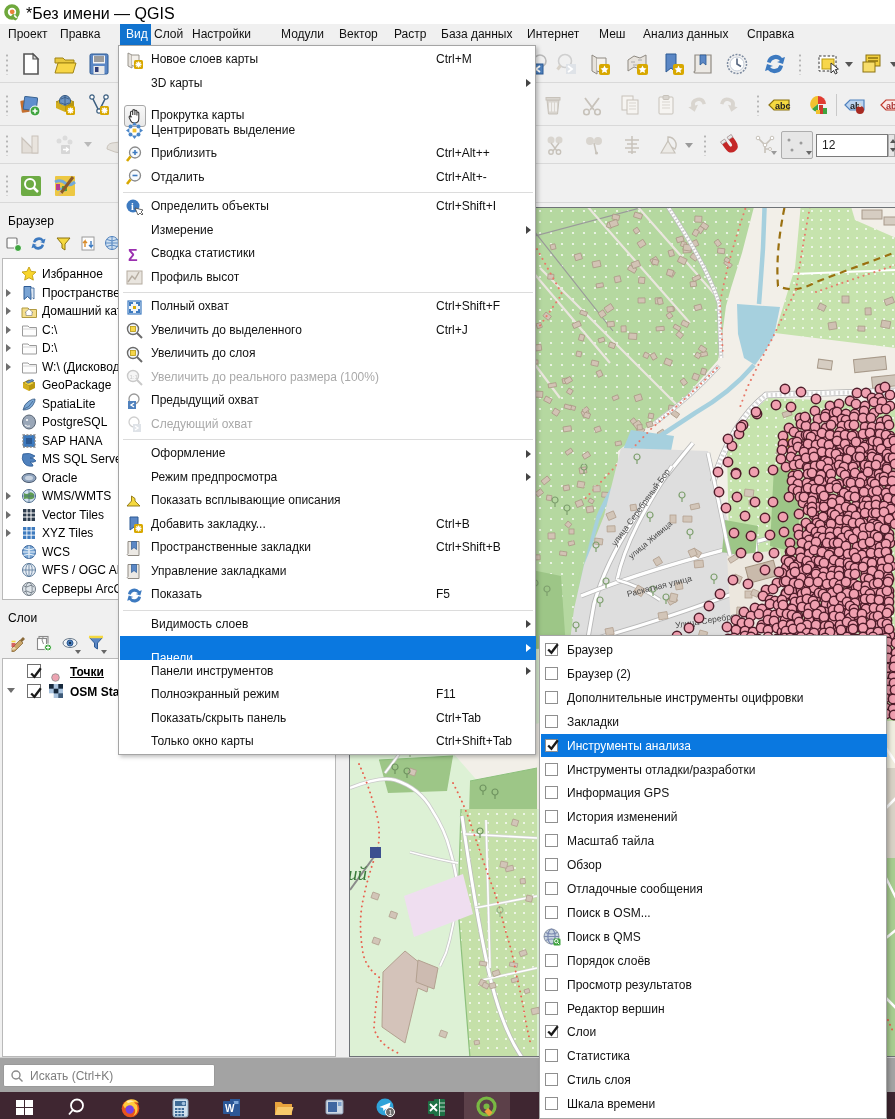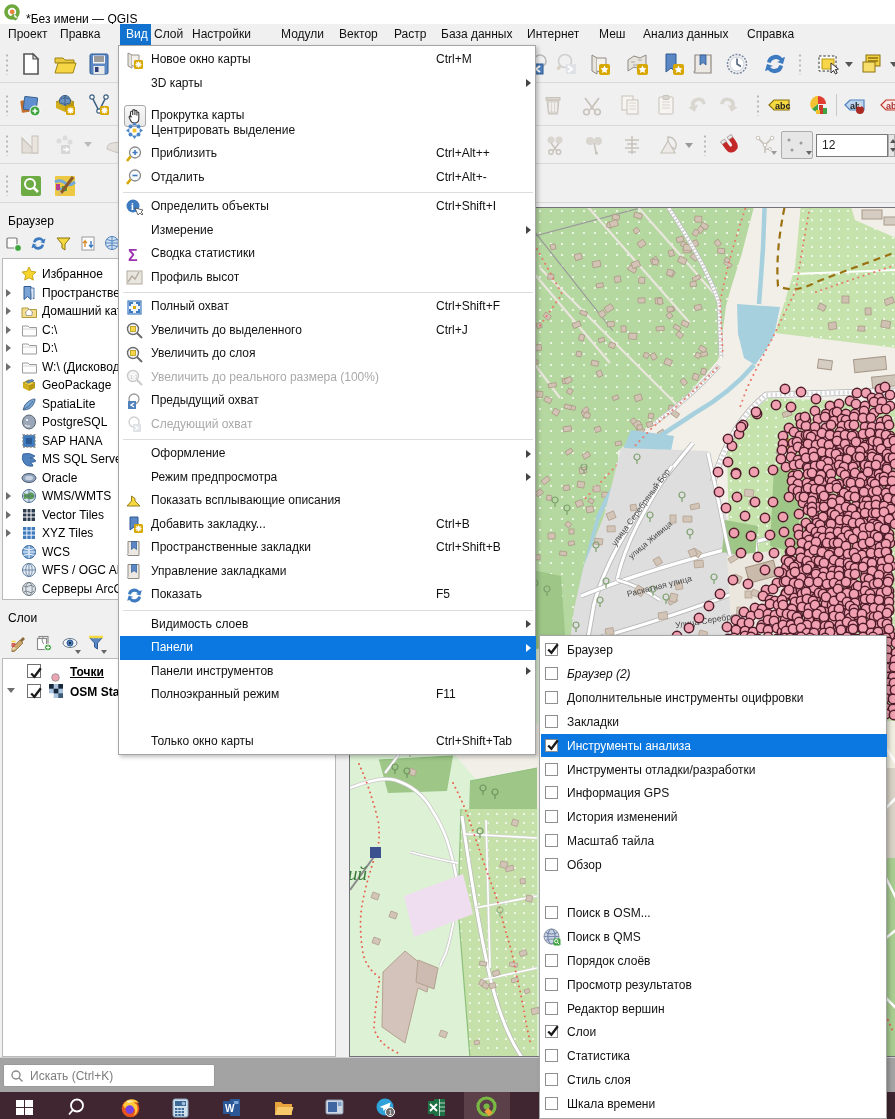--- a/index.html
+++ b/index.html
@@ -1,17 +1,17 @@
 <!DOCTYPE html>
 <html><head><meta charset="utf-8"><style>
 *{margin:0;padding:0;box-sizing:border-box;}
 html,body{width:895px;height:1119px;overflow:hidden;font-family:"Liberation Sans",sans-serif;background:#f0f0f0;}
 .abs{position:absolute;}
 #titlebar{left:0;top:0;width:895px;height:24px;background:#fff;}
-#titlebar .t{position:absolute;left:26px;top:12px;font-size:12px;color:#000;}
+#titlebar .t{position:absolute;left:26px;top:5px;font-size:16px;color:#000;}
 #menubar{left:0;top:24px;width:895px;height:21px;background:#f0f0f0;}
 .mi{position:absolute;top:0;height:21px;line-height:21px;font-size:12px;color:#111;}
 .mi.sel{color:#fff;}
 #tools{left:0;top:45px;width:895px;height:160px;background:#f0f0f0;}
 .trow{position:absolute;left:0;width:895px;border-bottom:1px solid #d9d9d9;}
 .handle{position:absolute;width:4px;height:22px;background-image:radial-gradient(circle,#b5b5b5 1px,transparent 1.2px);background-size:4px 5px;}
 .vsep{position:absolute;width:1px;background:#c9c9c9;}
 #dock{left:0;top:205px;width:343px;height:852px;background:#f0f0f0;}
 .dtitle{position:absolute;font-size:12px;color:#000;}
 .dlist{position:absolute;background:#fff;border:1px solid #b9b9b9;}
@@ -20,21 +20,21 @@
 #statusbar{left:0;top:1057px;width:895px;height:35px;background:#a3a3a3;border-top:1px solid #d0d0d0;}
 #search{position:absolute;left:3px;top:6px;width:212px;height:23px;background:#fff;border:1px solid #9a9a9a;border-radius:2px;}
 #search span{position:absolute;left:26px;top:4px;font-size:12px;color:#7d7d7d;}
 #taskbar{left:0;top:1092px;width:895px;height:27px;background:#3f2631;}
 #menu{left:118px;top:45px;width:418px;height:710px;background:#ffffff;border:1px solid #a5a5a5;box-shadow:2px 2px 4px rgba(0,0,0,0.25);}
 .mnit{position:absolute;left:1px;width:416px;height:23.5px;}
 .mnit .lab{position:absolute;left:31px;top:4px;font-size:12px;color:#111;white-space:nowrap;}
 .mnit .sc{position:absolute;left:316px;top:4px;font-size:12px;color:#111;white-space:nowrap;}
 .mnit.dis .lab,.mnit.dis .sc{color:#a9a9a9;}
 .mnit.hl{background:#0a78e0;}
-.mnit.hl .lab{color:#fff;}
+.mnit.hl .lab{color:#fff;margin-top:11px;}
 .arr{position:absolute;right:5px;top:7.5px;width:0;height:0;border-left:5px solid #444;border-top:4px solid transparent;border-bottom:4px solid transparent;}
 .mnit.hl .arr{border-left-color:#fff;}
 .msep{position:absolute;left:1px;width:416px;height:6px;}
 .msep div{position:absolute;left:3px;right:3px;top:3px;height:1px;background:#dcdcdc;}
 .mico{position:absolute;left:5px;top:2.5px;width:19px;height:19px;}
 #submenu{left:539px;top:635px;width:348px;height:484px;background:#ffffff;border:1px solid #a5a5a5;box-shadow:2px 2px 4px rgba(0,0,0,0.25);}
 .smit{position:absolute;left:1px;width:346px;height:23.9px;}
 .smit .lab{position:absolute;left:26px;top:5px;font-size:12px;color:#111;white-space:nowrap;}
 .smit.hl{background:#0a78e0;}
 .smit.hl .lab{color:#fff;}
@@ -1932,21 +1932,21 @@
       </svg></div>
   </div>
 <div class="abs" id="menu">
     <div class="mnit" style="top:2.0px;">
       <div class="mico"><svg width="19" height="19" viewBox="0 0 19 19" style="">
           <path d="M3 2 v13 l4 2 v-13z" fill="#e7e3dd" stroke="#8f8a82" stroke-width="0.9"></path>
           <path d="M7 4 h7 v13 l-7-2.5" fill="#f4f1ec" stroke="#8f8a82" stroke-width="0.9"></path>
           <rect x="9" y="9" width="9" height="9" rx="1.5" fill="#d8a800"></rect>
           <path d="M13.5 10.5 v6 M10.5 13.5 h6 M11.4 11.4 l4.2 4.2 M11.4 15.6 l4.2-4.2" stroke="#fff" stroke-width="1.3"></path>
         </svg></div>
-      <div class="lab">Новое окно карты</div>
+      <div class="lab">Новое слоев карты</div>
       <div class="sc">Ctrl+M</div>
     </div>
     <div class="mnit" style="top:25.5px;">
       <div class="lab">3D карты</div>
       <div class="arr"></div>
     </div>
     <div class="mnit" style="top:58px;padding-left:16px;">
       <div class="abs" style="left:4px;top:0.5px;width:22px;height:22px;background:linear-gradient(#f8f8f8,#e8e8e8);border:1px solid #a8a8a8;border-radius:3px;"></div>
       <div class="mico"><svg width="19" height="19" viewBox="0 0 19 19" style="">
           <path d="M5.5 10 V5.5 q0-1.2 1.1-1.2 t1.1 1.2 v2.5 V3.8 q0-1.2 1.1-1.2 t1.1 1.2 V8 V4.5 q0-1.1 1-1.1 t1 1.1 V8.5 V6 q0-1 .95-1 t.95 1 V11.5 q0 4.5-4.2 4.5 q-3.2 0-4.1-2.7 l-1.2-2.6 q-.5-1.2 .6-1.6 q.9-.3 1.5 .8z" fill="#fff" stroke="#3a3a3a" stroke-width="1.1"></path>
@@ -2135,35 +2135,39 @@
       <div class="arr"></div>
     </div>
     <div class="mnit" style="top:613.5px;">
       <div class="lab">Панели инструментов</div>
       <div class="arr"></div>
     </div>
     <div class="mnit" style="top:637.0px;">
       <div class="lab">Полноэкранный режим</div>
       <div class="sc">F11</div>
     </div>
+    <div class="mnit" style="top:660.5px;">
+      <div class="lab">Показать/скрыть панель</div>
+      <div class="sc">Ctrl+Tab</div>
+    </div>
     <div class="mnit" style="top:684.0px;">
       <div class="lab">Только окно карты</div>
       <div class="sc">Ctrl+Shift+Tab</div>
     </div>
   </div>
 <div class="abs" id="submenu">
     <div class="smit" style="top:2.0px;">
       <div class="cb">
         <svg width="16" height="16" viewBox="0 0 15 15">
           <path d="M3 8 L6 11 L12 3" stroke="#1a1a1a" stroke-width="2.2" fill="none"></path>
         </svg>
       </div>
       <div class="lab">Браузер</div>
     </div>
-    <div class="smit" style="top:25.9px;font-style:italic;">
+    <div class="smit" style="top:25.9px;">
       <div class="cb"></div>
       <div class="lab">Браузер (2)</div>
     </div>
     <div class="smit" style="top:49.8px;">
       <div class="cb"></div>
       <div class="lab">Дополнительные инструменты оцифровки</div>
     </div>
     <div class="smit" style="top:73.7px;">
       <div class="cb"></div>
       <div class="lab">Закладки</div>
@@ -2188,20 +2192,24 @@
       <div class="cb"></div>
       <div class="lab">История изменений</div>
     </div>
     <div class="smit" style="top:193.2px;">
       <div class="cb"></div>
       <div class="lab">Масштаб тайла</div>
     </div>
     <div class="smit" style="top:217.1px;">
       <div class="cb"></div>
       <div class="lab">Обзор</div>
+    </div>
+    <div class="smit" style="top:241.0px;">
+      <div class="cb"></div>
+      <div class="lab">Отладочные сообщения</div>
     </div>
     <div class="smit" style="top:264.9px;">
       <div class="cb"></div>
       <div class="lab">Поиск в OSM...</div>
     </div>
     <div class="smit" style="top:288.8px;">
       <div class="abs" style="left:2px;top:3px;"><svg width="18" height="18" viewBox="0 0 18 18" style="">
           <circle cx="8.5" cy="8.5" r="7.5" fill="#c9d4e0" stroke="#8a94a0"></circle>
           <ellipse cx="8.5" cy="8.5" rx="3.6" ry="7.5" fill="none" stroke="#7a89b0" stroke-width="1.2"></ellipse>
           <path d="M1 8.5 h15 M2.5 4.5 q6 3 12 0 M2.5 12.5 q6-3 12 0" stroke="#7a89b0" stroke-width="1.1" fill="none"></path>

